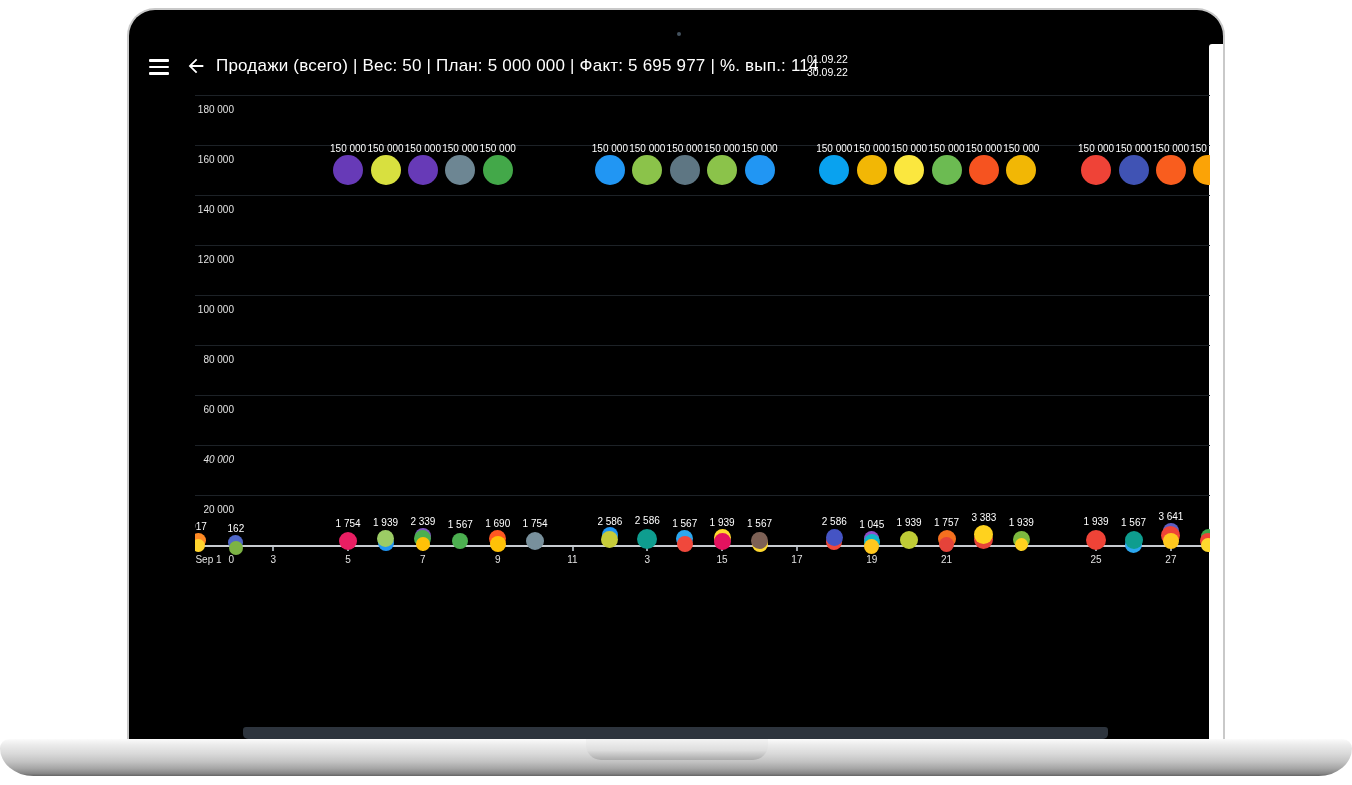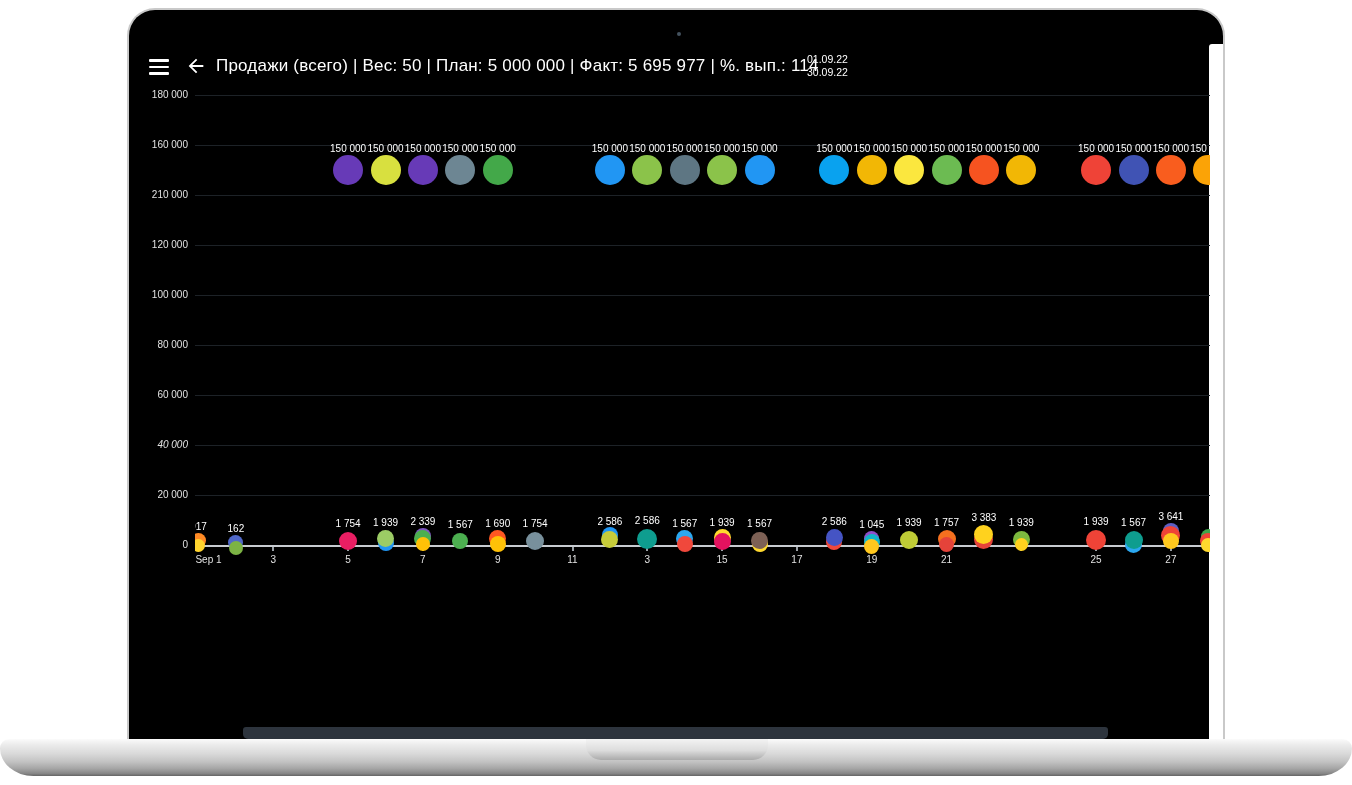--- a/index.html
+++ b/index.html
@@ -17,21 +17,21 @@
   }
   .camera-dot{position:absolute;left:548px;top:22px;width:4px;height:4px;border-radius:50%;background:#44525f;}
   .edge-light{position:absolute;right:0;top:34px;bottom:0;width:14px;background:#fff;border-top-left-radius:3px;}
   
   .hamburger{position:absolute;left:20px;top:49px;width:20px;cursor:pointer;}
   .hamburger span{display:block;height:2.5px;background:#fff;margin-bottom:4px;border-radius:1px;}
   .back-btn{position:absolute;left:56px;top:45px;width:22px;height:22px;cursor:pointer;}
   .app-title{position:absolute;left:87px;top:46px;font-size:17px;color:#fff;letter-spacing:.2px;white-space:nowrap;}
   .date-range{position:absolute;left:678px;top:43px;font-size:10.5px;line-height:13px;color:#fff;cursor:pointer;}
   
-  .y-labels{position:absolute;left:0;top:0;width:59px;height:722px;}
+  .y-labels{position:absolute;left:0;top:15px;width:59px;height:722px;padding-left:23px;}
   .y-lab{position:absolute;width:100%;text-align:right;font-size:10px;color:#e2e2e2;white-space:nowrap;}
   .plot{position:absolute;left:66px;top:0;width:1015px;height:722px;overflow:hidden;}
   .gridline{position:absolute;left:0;width:100%;height:1px;background:#1d2227;}
   .axis-line{position:absolute;left:0;width:100%;height:2px;background:#c7cbd0;}
   .x-tick{position:absolute;width:2px;height:4px;background:#9aa0a6;}
   .x-lab{position:absolute;width:60px;text-align:center;font-size:10px;color:#e2e2e2;white-space:nowrap;}
   .bubble{position:absolute;border-radius:50%;}
   .b-label{position:absolute;width:58px;text-align:center;font-size:10px;color:#fff;white-space:nowrap;}
   .fact-wrap{position:absolute;width:0;height:0;overflow:visible;cursor:pointer;}
   .fact-wrap .bubble{pointer-events:none;}
@@ -72,21 +72,21 @@
     <div class="app-title">Продажи (всего) | Вес: 50 | План: 5 000 000 | Факт: 5 695 977 | %. вып.: 114</div>
 
     <div class="date-range">
       <div>01.09.22</div>
       <div>30.09.22</div>
     </div>
 
     <div class="y-labels">
         <div class="y-lab" style="top: 79px;">180 000</div>
         <div class="y-lab" style="top: 129px;">160 000</div>
-        <div class="y-lab" style="top: 179px;">210 000</div>
+        <div class="y-lab" style="top: 179px;">140 000</div>
         <div class="y-lab" style="top: 229px;">120 000</div>
         <div class="y-lab" style="top: 279px;">100 000</div>
         <div class="y-lab" style="top: 329px;">80 000</div>
         <div class="y-lab" style="top: 379px;">60 000</div>
         <div class="y-lab" style="top: 429px; font-style: italic;">40 000</div>
         <div class="y-lab" style="top: 479px;">20 000</div>
         <div class="y-lab" style="top: 529px;">0</div>
       </div>
     <div class="plot">
         <div class="gridline" style="top: 85px;"></div>

